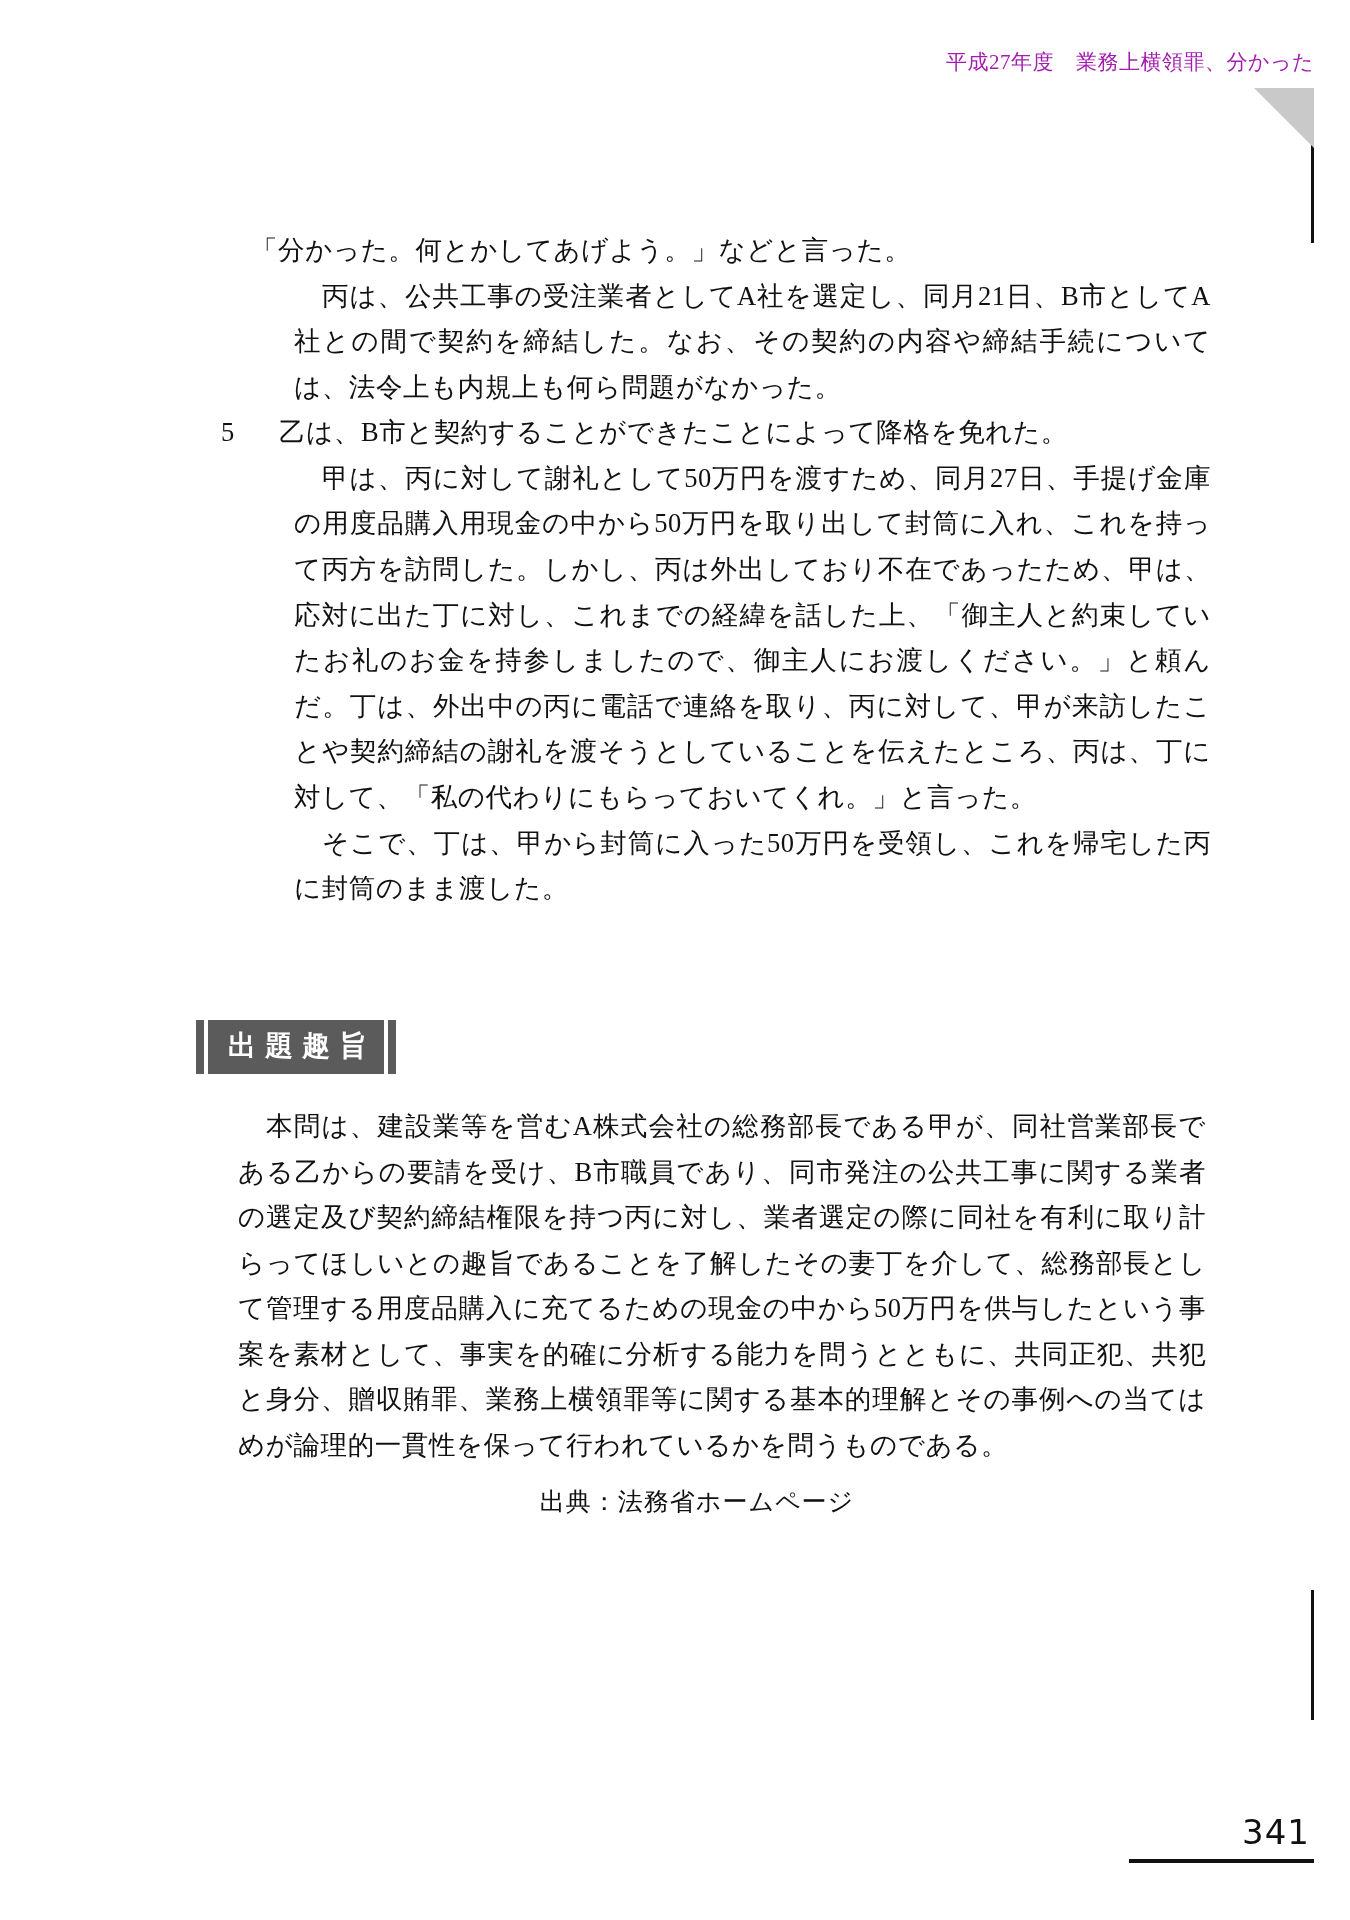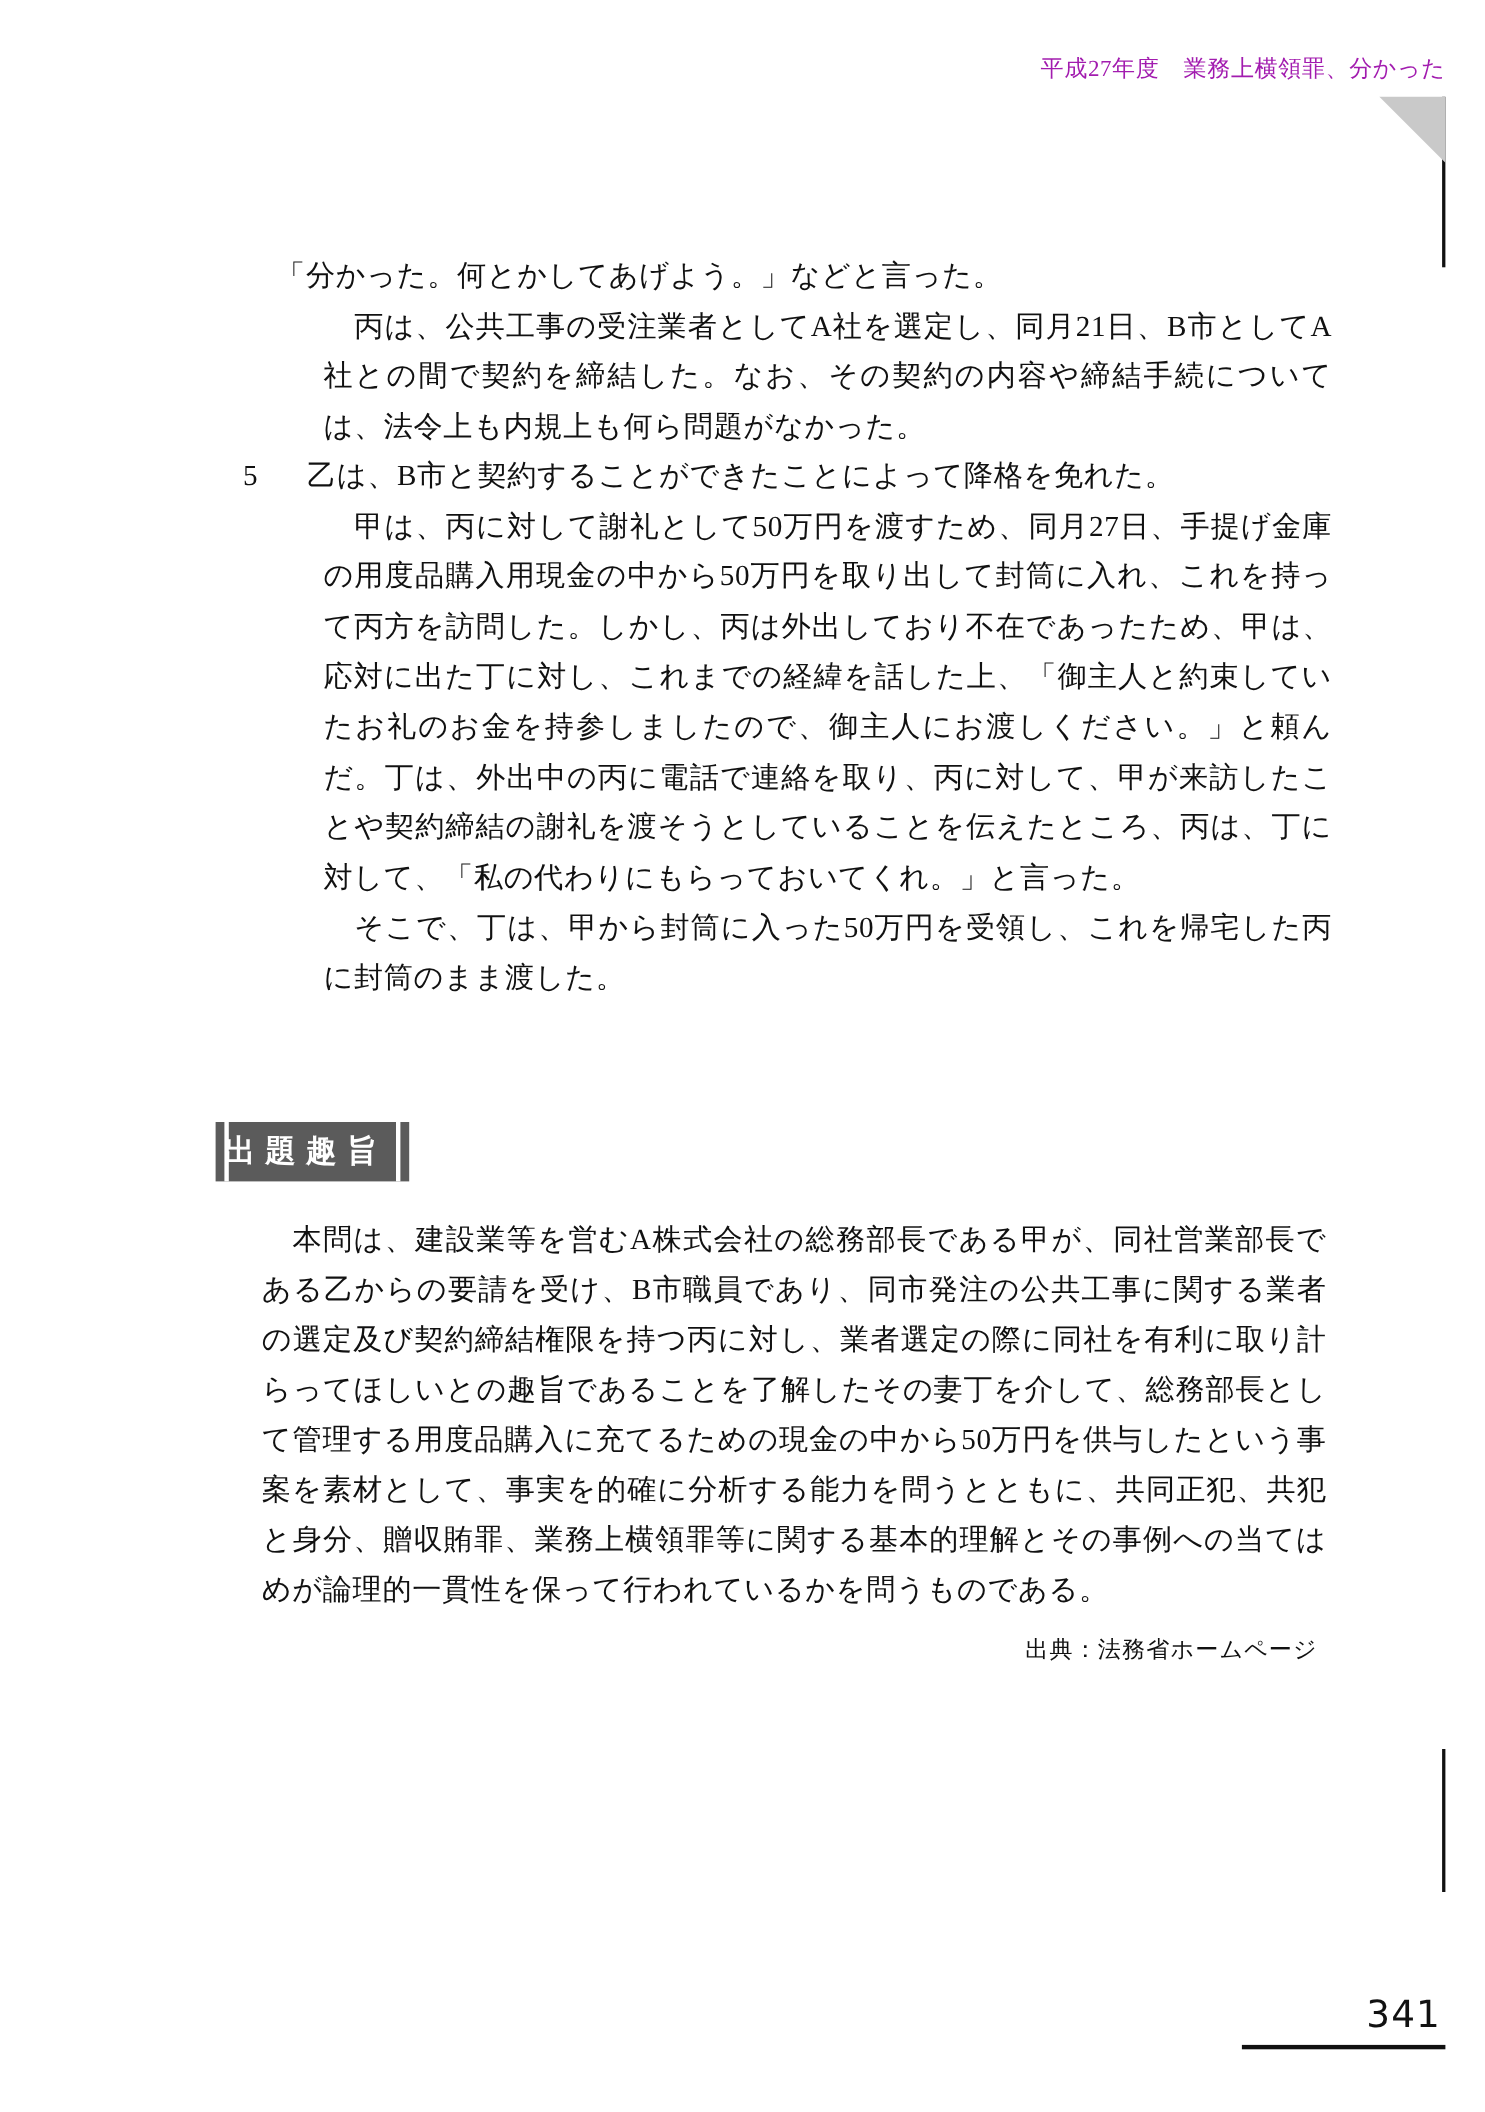--- a/index.html
+++ b/index.html
@@ -106,21 +106,21 @@
     top: 1020px;
     width: 1010px;
   }
   .chip {
     display: inline-block;
     background: #5b5b5b;
     color: #ffffff;
     font-size: 28px;
     font-weight: bold;
     letter-spacing: 9px;
-    padding: 7px 20px 9px 8px;
+    padding: 7px 20px 9px 32px;
     position: relative;
   }
   .chip::before,
   .chip::after {
     content: "";
     position: absolute;
     top: 0;
     bottom: 0;
     width: 4px;
     background: #ffffff;
@@ -130,22 +130,22 @@
   .chip .chip-text { position: relative; z-index: 2; }
 
   .section-body {
     margin-top: 30px;
     margin-left: 42px;
     width: 968px;
   }
 
   .source-line {
     margin-top: 16px;
-    text-align: right;
-    font-size: 21px;
+    text-align: center;
+    font-size: 25px;
     letter-spacing: 1px;
     padding-right: 8px;
     font-family: "DejaVu Sans", "Liberation Sans", sans-serif;
   }
 
   
   .footer-rule {
     position: absolute;
     right: 36px;
     bottom: 200px;

